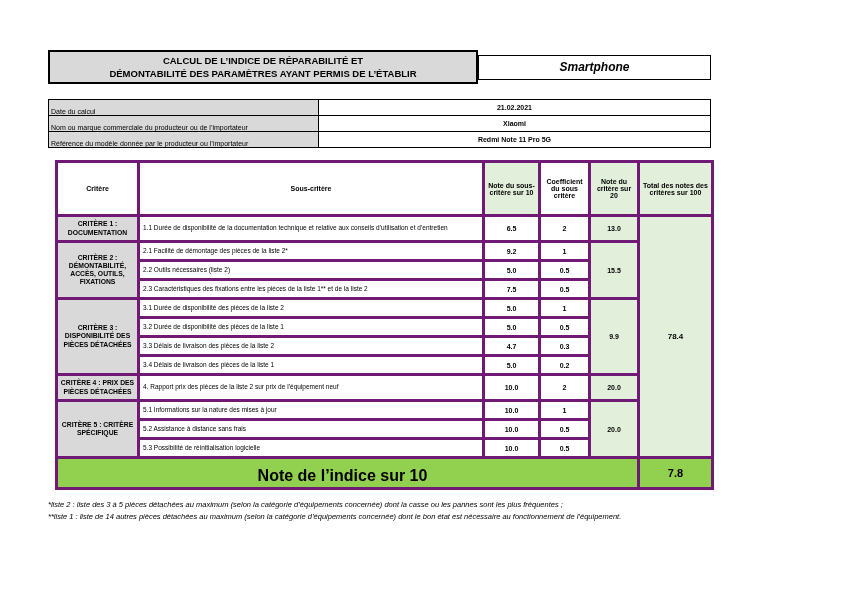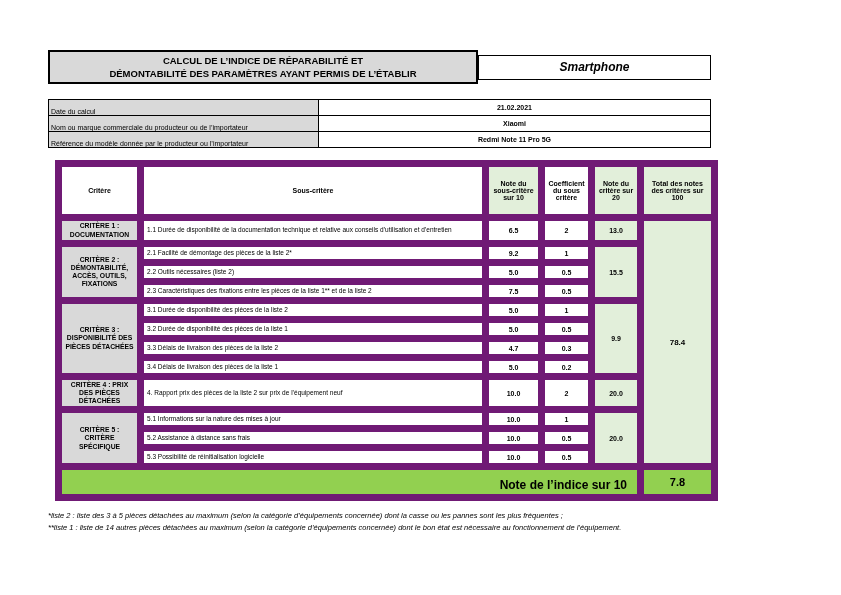--- a/index.html
+++ b/index.html
@@ -38,38 +38,38 @@
   .info-table td { border:1px solid #000; height:16px; font-size:7px; }
   .info-label { width:270px; background:#d9d9d9; vertical-align:bottom; padding:1px 2px 0 2px; }
   .info-value { text-align:center; font-weight:bold; vertical-align:middle; }
 
   
   .main-table {
     margin-top:12px; margin-left:7px;
     border-collapse:collapse; border:2px solid #000;
     width:656px; table-layout:fixed;
   }
-  .main-table th, .main-table td { border:7px solid #701a75; }
+  .main-table th, .main-table td { border:3px solid #701a75; }
   .main-table th {
     font-size:7px; font-weight:bold; height:54px;
     vertical-align:middle; text-align:center; padding:2px;
   }
   .green { background:#e2efda; }
   .crit-cell {
     background:#d9d9d9; font-weight:bold; font-size:6.8px;
     text-align:center; vertical-align:middle; padding:1px 2px; line-height:1.2;
   }
   .sub-cell { font-size:6.5px; text-align:left; vertical-align:middle; padding:1px 3px; line-height:1.25; }
   .num { font-size:7px; font-weight:bold; text-align:center; vertical-align:middle; }
   .total-cell { font-size:8px; font-weight:bold; text-align:center; vertical-align:middle; }
   tr.h26 td { height:26px; }
   tr.h19 td { height:19px; }
   .final-label {
-    background:#92d050; text-align:right; font-weight:bold;
-    font-size:12px; padding:8px 10px 2px 0; height:19px; vertical-align:middle;
+    background:#92d050; text-align:center; font-weight:bold;
+    font-size:16px; padding:8px 10px 2px 0; height:19px; vertical-align:middle;
   }
   .final-value {
     background:#92d050; text-align:center; font-weight:bold;
     font-size:11px; vertical-align:middle;
   }
 
   
   .footnotes {
     margin-top:9px; width:700px;
     font-family:Liberation Sans, sans-serif;

